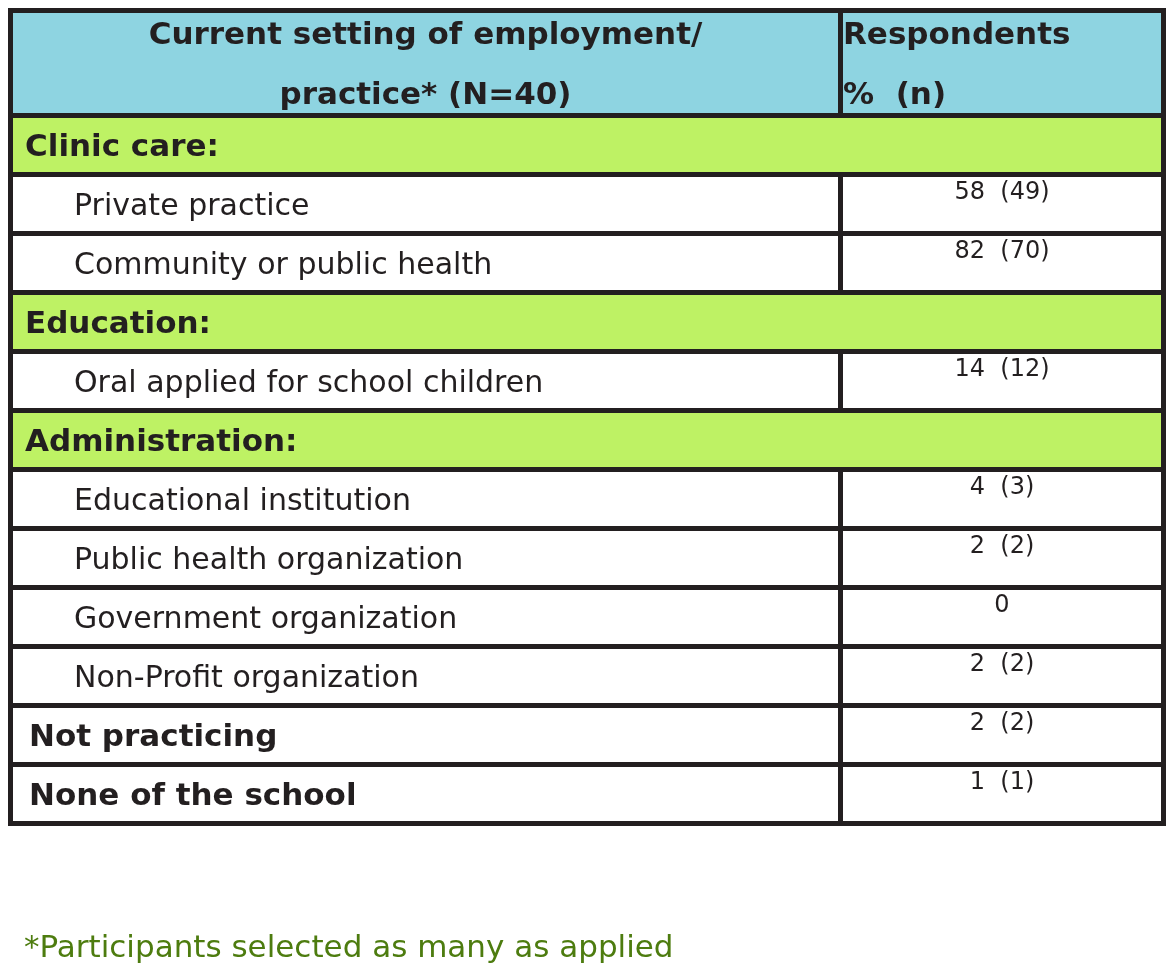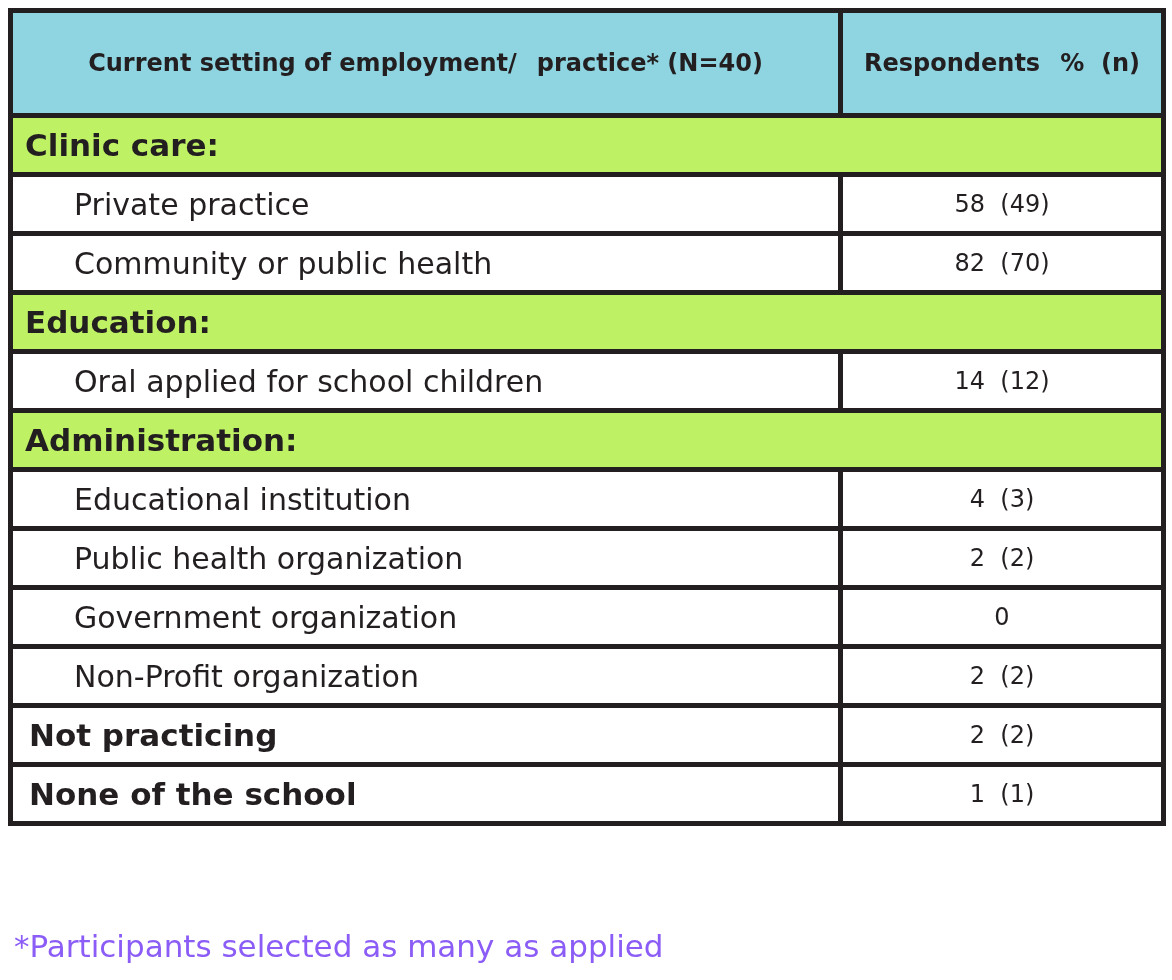--- a/index.html
+++ b/index.html
@@ -25,36 +25,36 @@
     border-top: 5px solid #231f20;
     background: #ffffff;
   }
   .row:first-child { border-top: none; }
   .header-row {
     background: #8ed4e1;
     height: 100px;
   }
   .hc {
     display: flex;
-    flex-direction: row;
+    flex-direction: column;
     align-items: center;
     justify-content: center;
     font-weight: bold;
-    font-size: 24px;
+    font-size: 31px;
     line-height: 40px;
     text-align: center;
     gap: 20px;
   }
   .c1 { flex: 1 1 auto; min-width: 0; }
   .c2 {
     width: 318px;
     flex: 0 0 318px;
     border-left: 5px solid #231f20;
     display: flex;
-    align-items: center;
+    align-items: flex-start;
     justify-content: center;
     text-align: center;
   }
   .data-row { height: 54px; }
   .data-row .c1 {
     display: flex;
     align-items: center;
     font-size: 30px;
     padding-left: 61px;
   }
@@ -75,24 +75,24 @@
     padding-left: 12px;
   }
   .bold-row .c1 {
     font-weight: bold;
     font-size: 31px;
     padding-left: 16px;
   }
   .pre { white-space: pre; }
   .footnote {
     position: absolute;
-    left: 14px;
+    left: 24px;
     top: 928px;
     font-size: 31px;
-    color: #8b5cf6;
+    color: #4d7c0f;
   }
 </style>
 </head>
 <body>
 
 <div class="tbl">
 
   <div class="row header-row">
     <div class="c1 hc">
       <div>Current setting of employment/</div>

